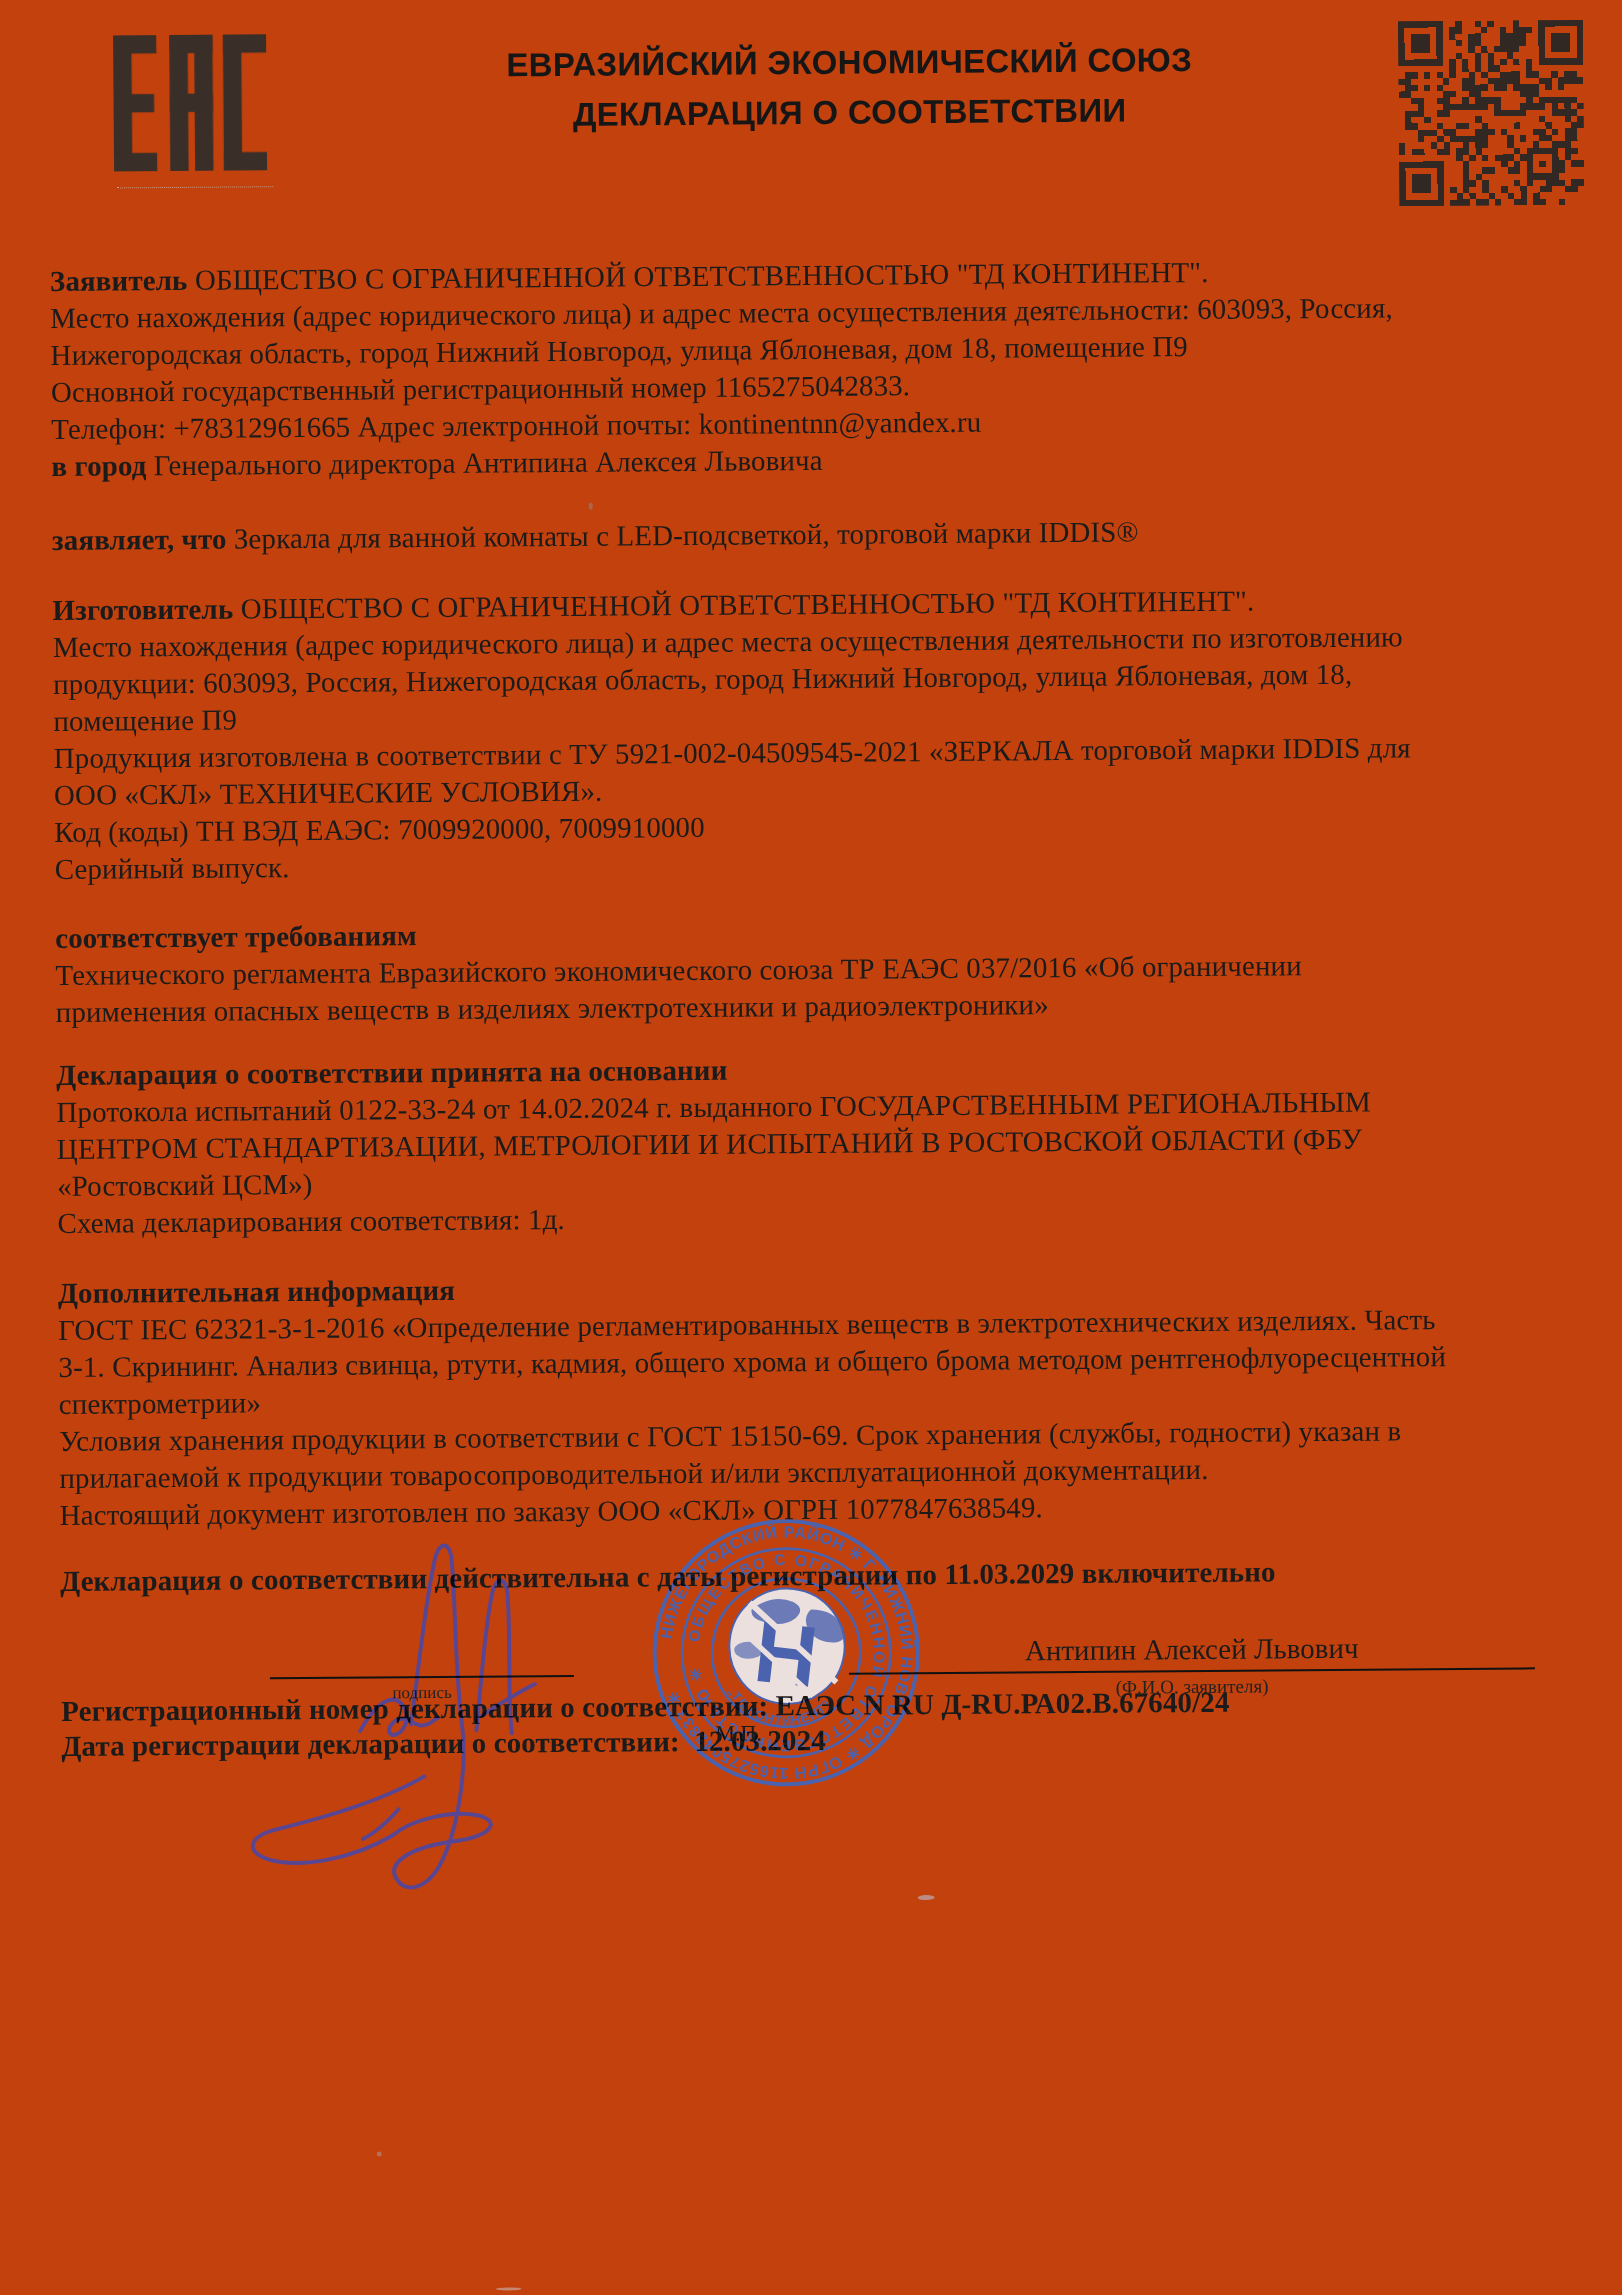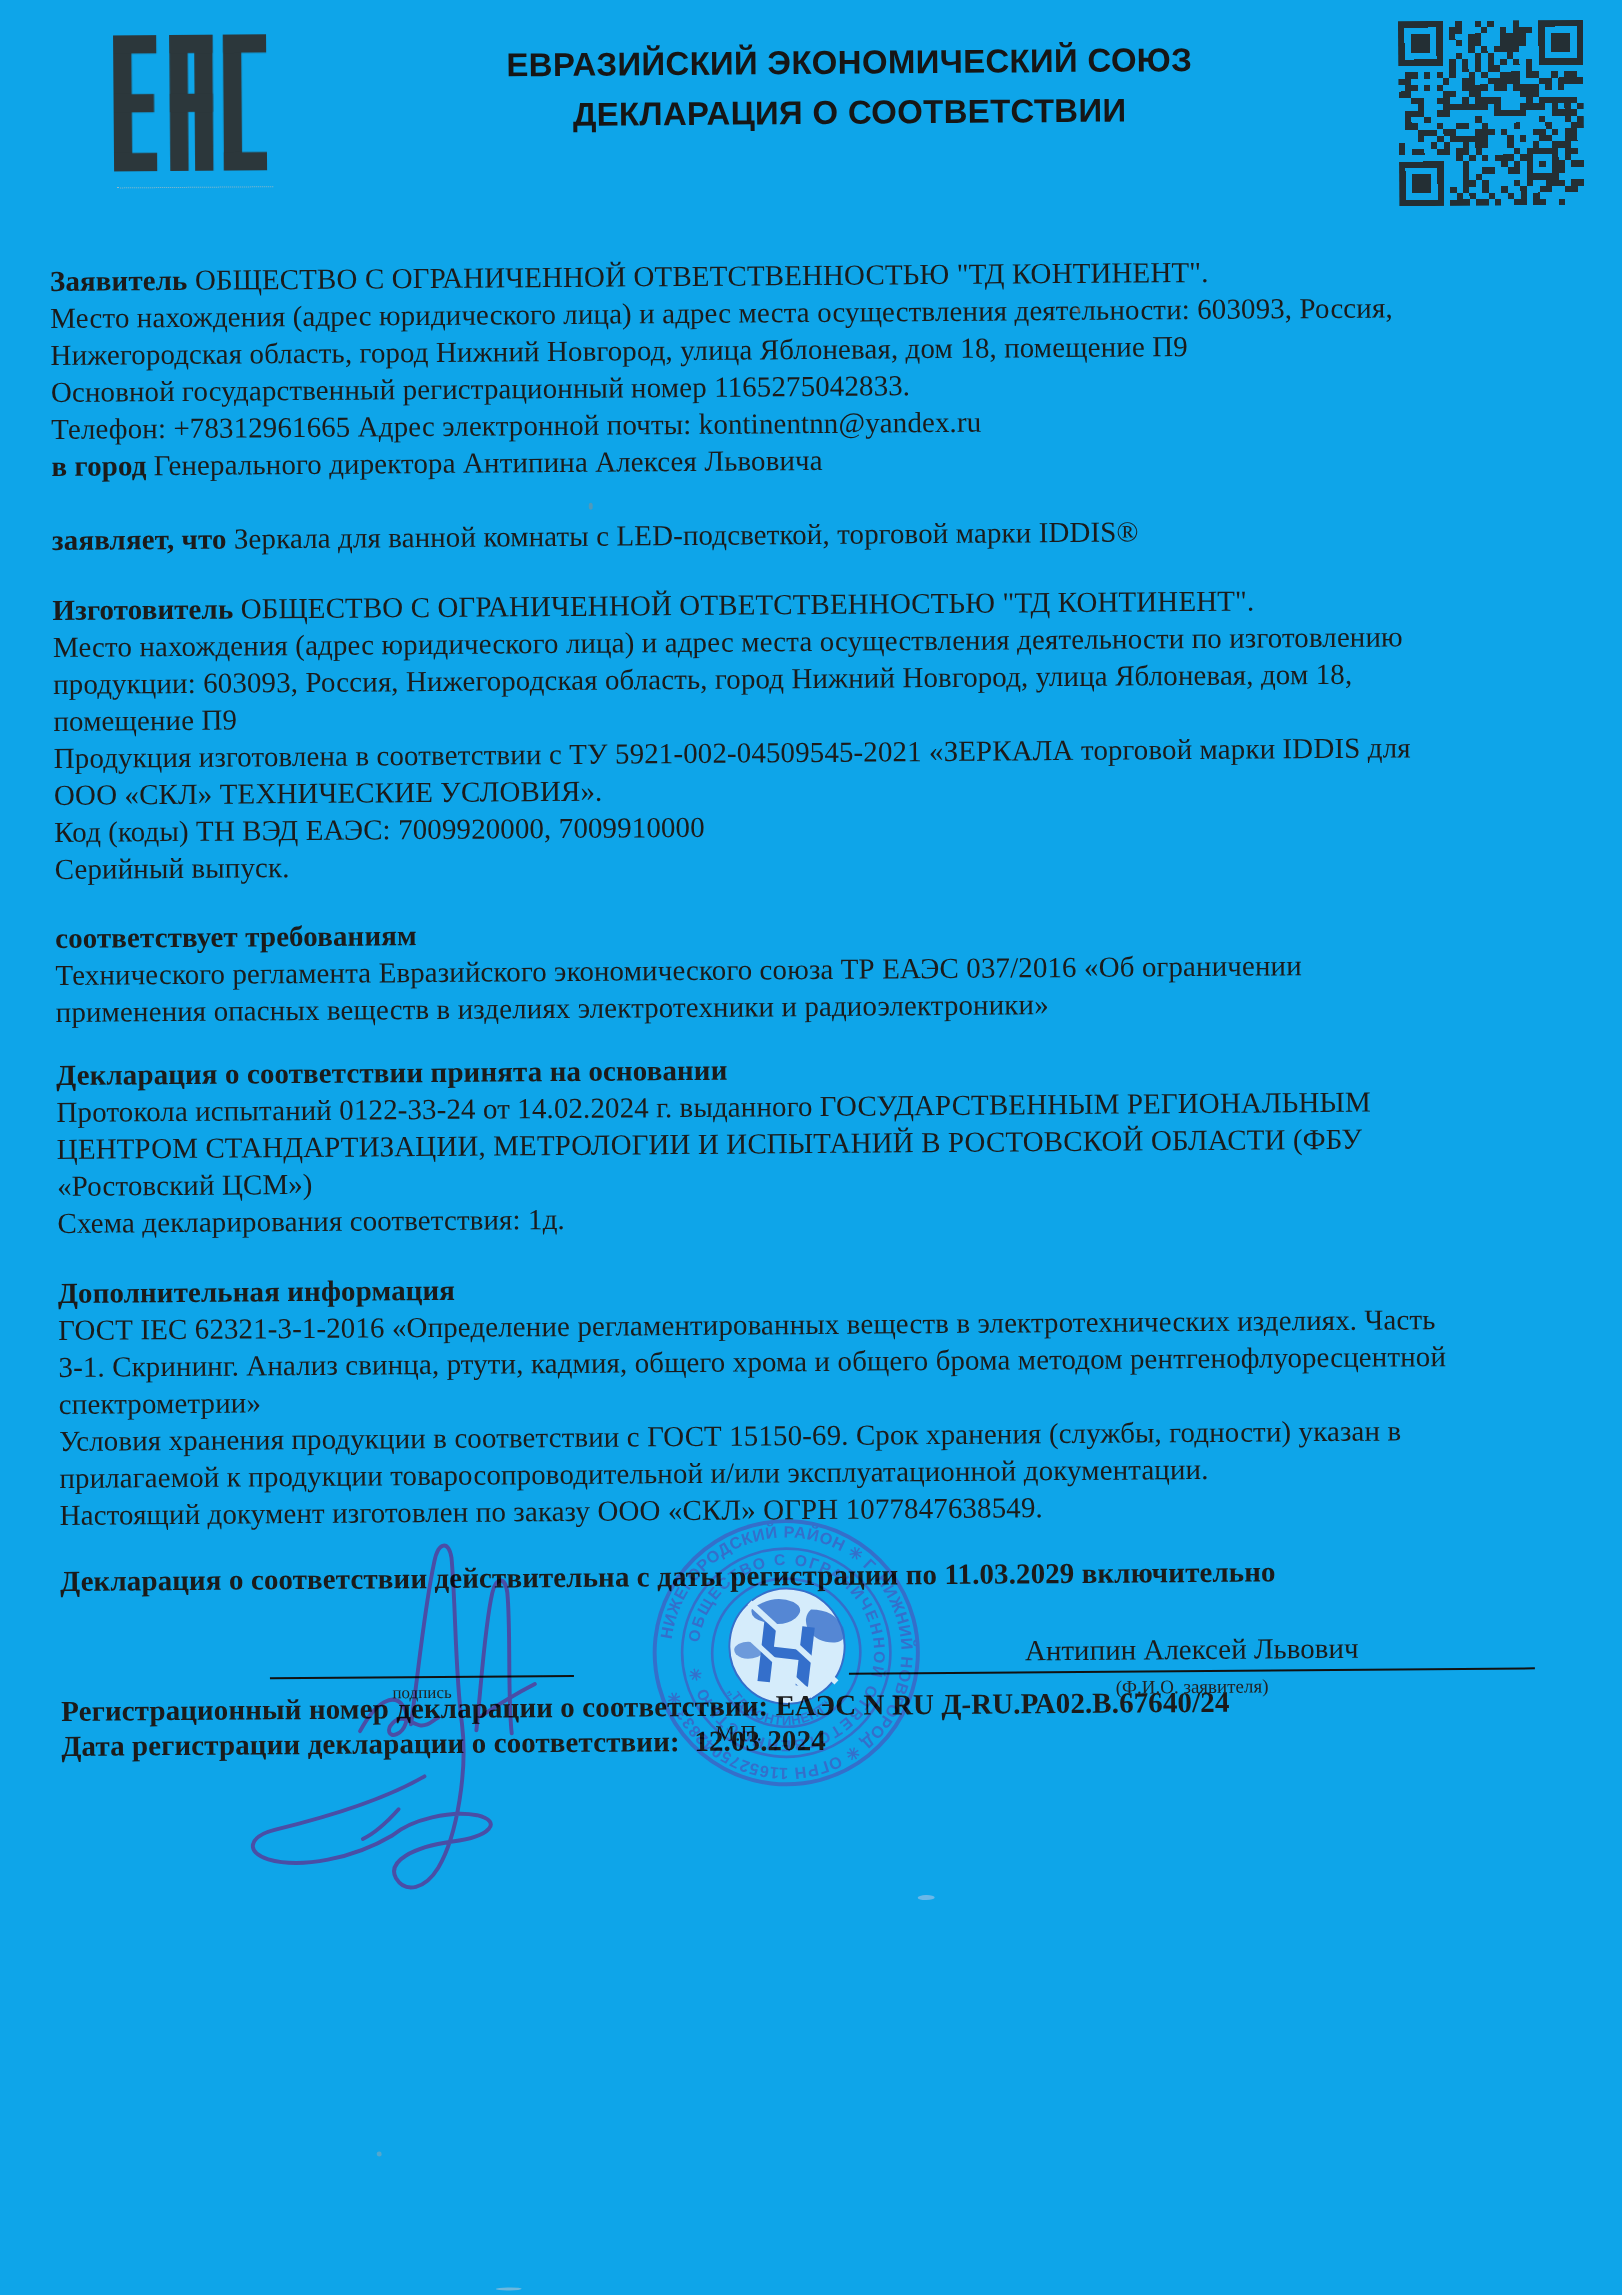--- a/index.html
+++ b/index.html
@@ -1,16 +1,16 @@
 <!DOCTYPE html>
 <html style="font-size:10.5px"><head>
 <meta charset="utf-8">
 <style>
   html,body{margin:0;padding:0;background:#fbfaf7;}
-  .page{position:relative;width:1623px;height:2295px;background:#0ea5e9;overflow:hidden;
+  .page{position:relative;width:1623px;height:2295px;background:#c2410c;overflow:hidden;
         font-family:"Liberation Serif",serif;color:#1b1b1b;}
   .rot{position:absolute;left:0;top:0;width:100%;height:100%;
        transform:rotate(-0.45deg);transform-origin:811px 1047px;}
 
   
   .eac-logo{position:absolute;left:121px;top:30px;width:153px;height:136px;opacity:.92;filter:blur(0.3px);}
   .eac-dots{position:absolute;left:124px;top:182px;width:156px;border-top:1.3px dotted #c3c1bd;opacity:.75;}
   .title{position:absolute;left:399px;top:38px;width:916px;text-align:center;
          font-family:"Liberation Sans",sans-serif;font-weight:bold;font-size:33px;line-height:50px;
          color:#161616;letter-spacing:0.3px;}

